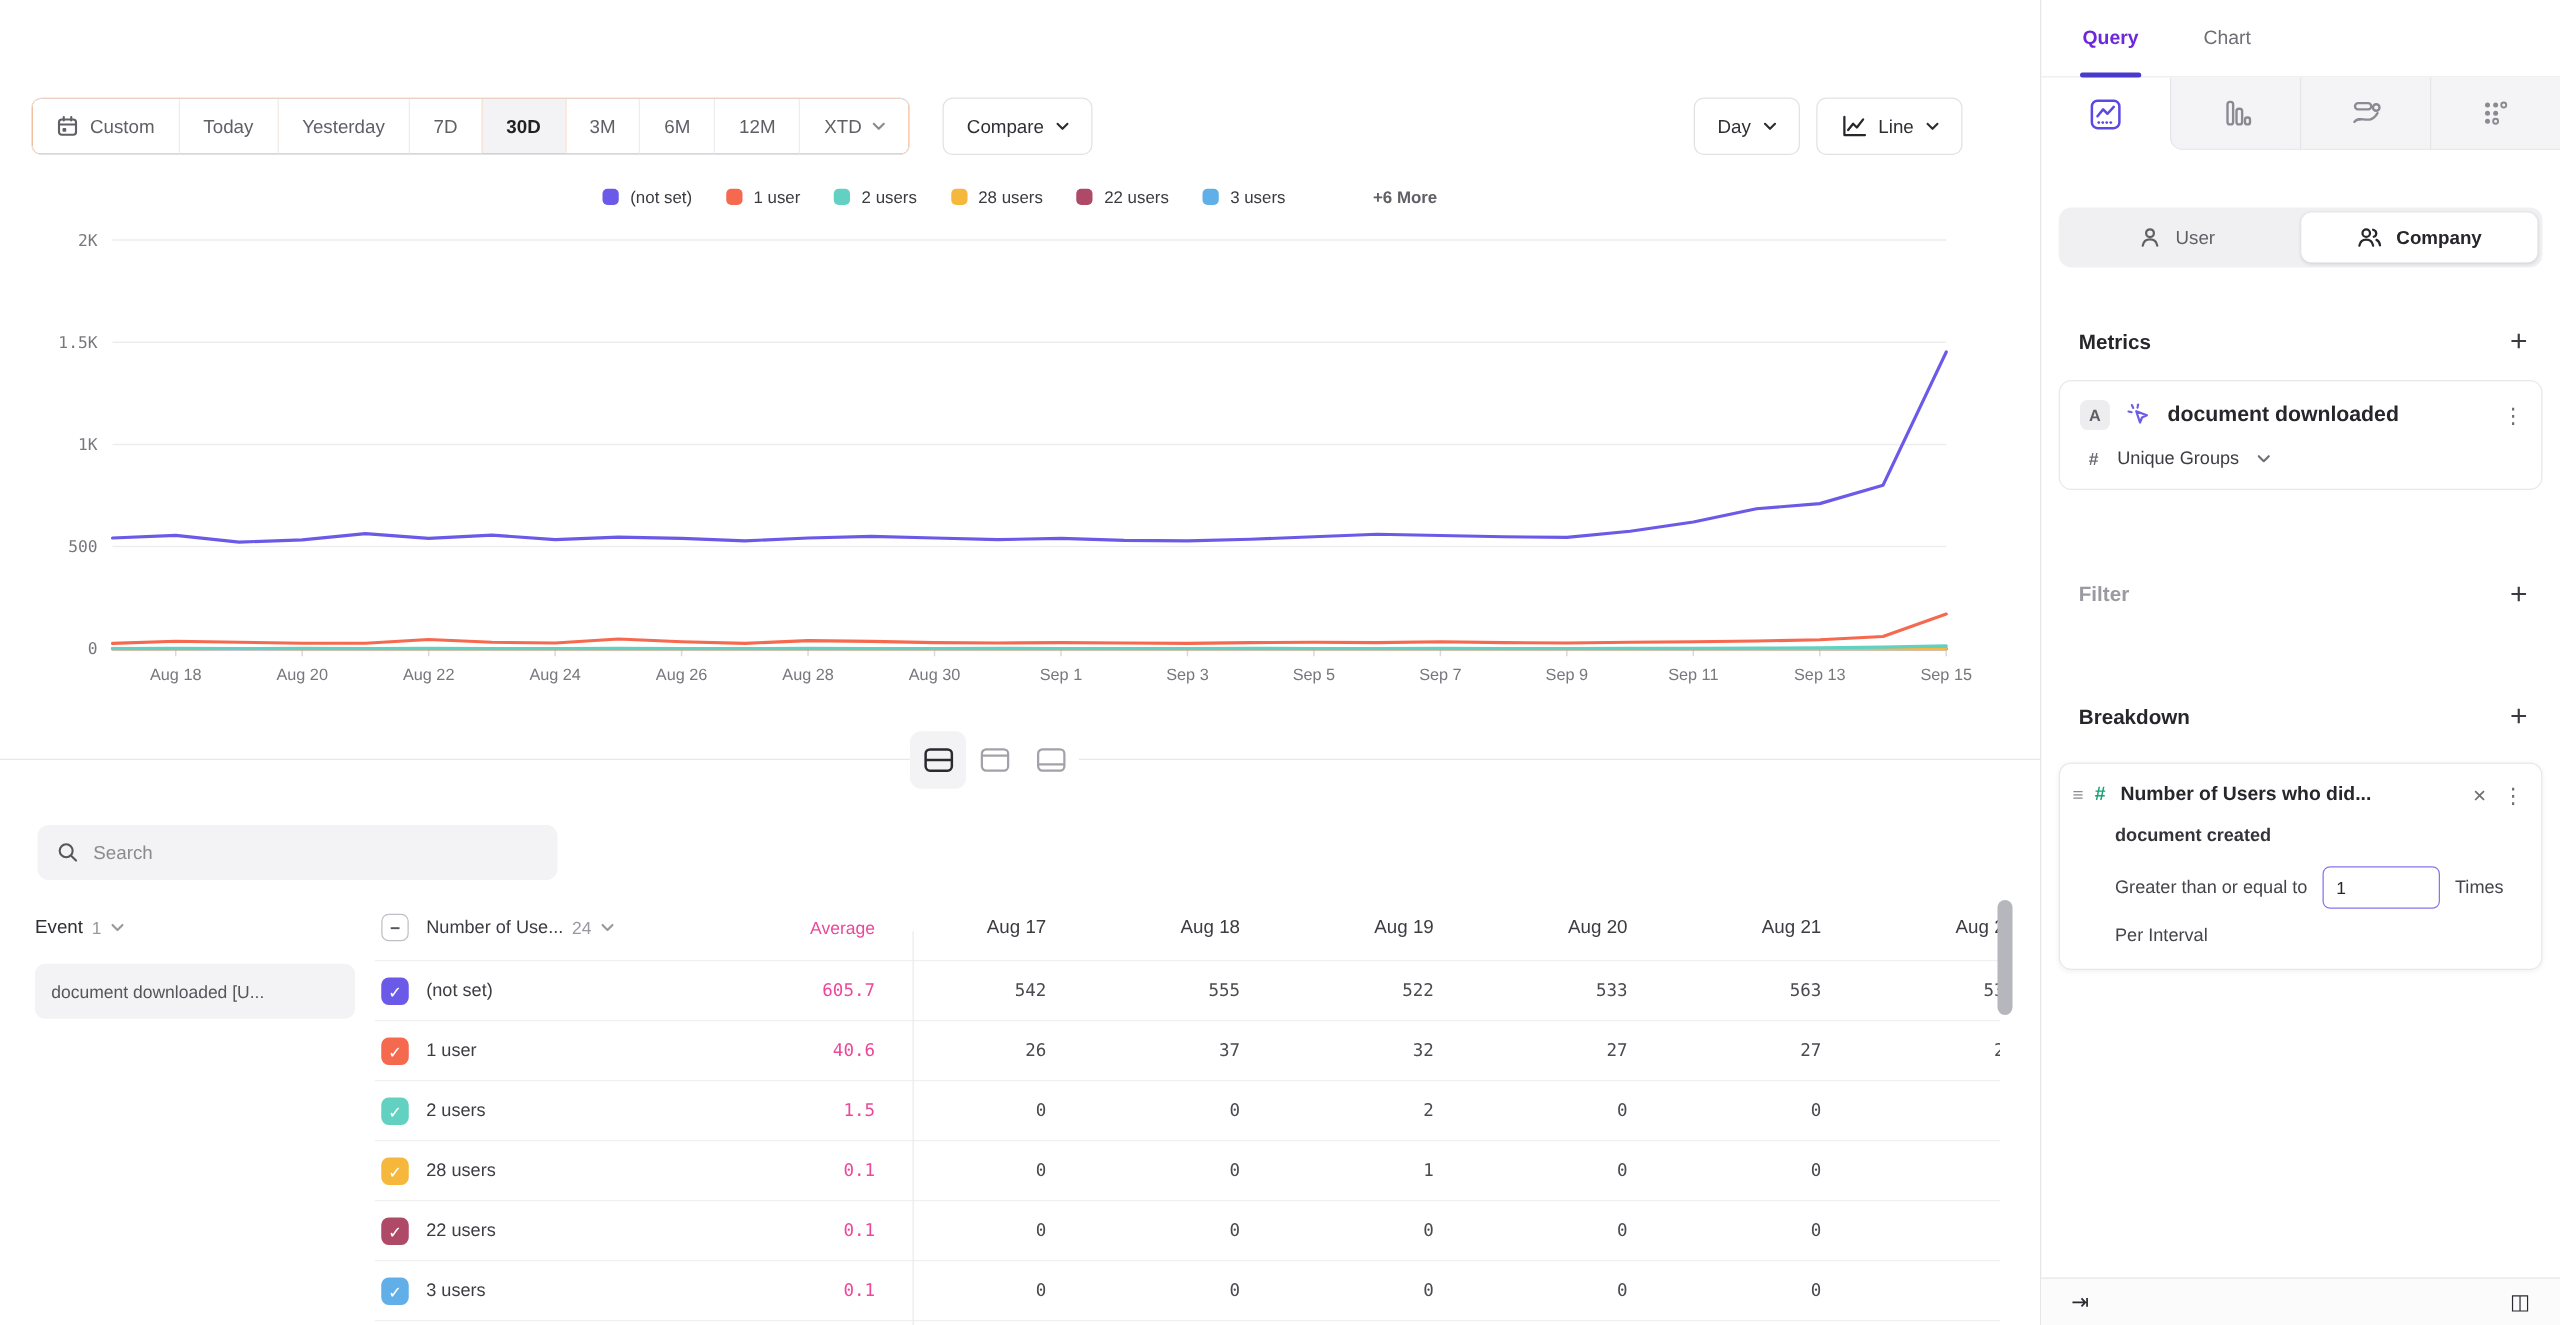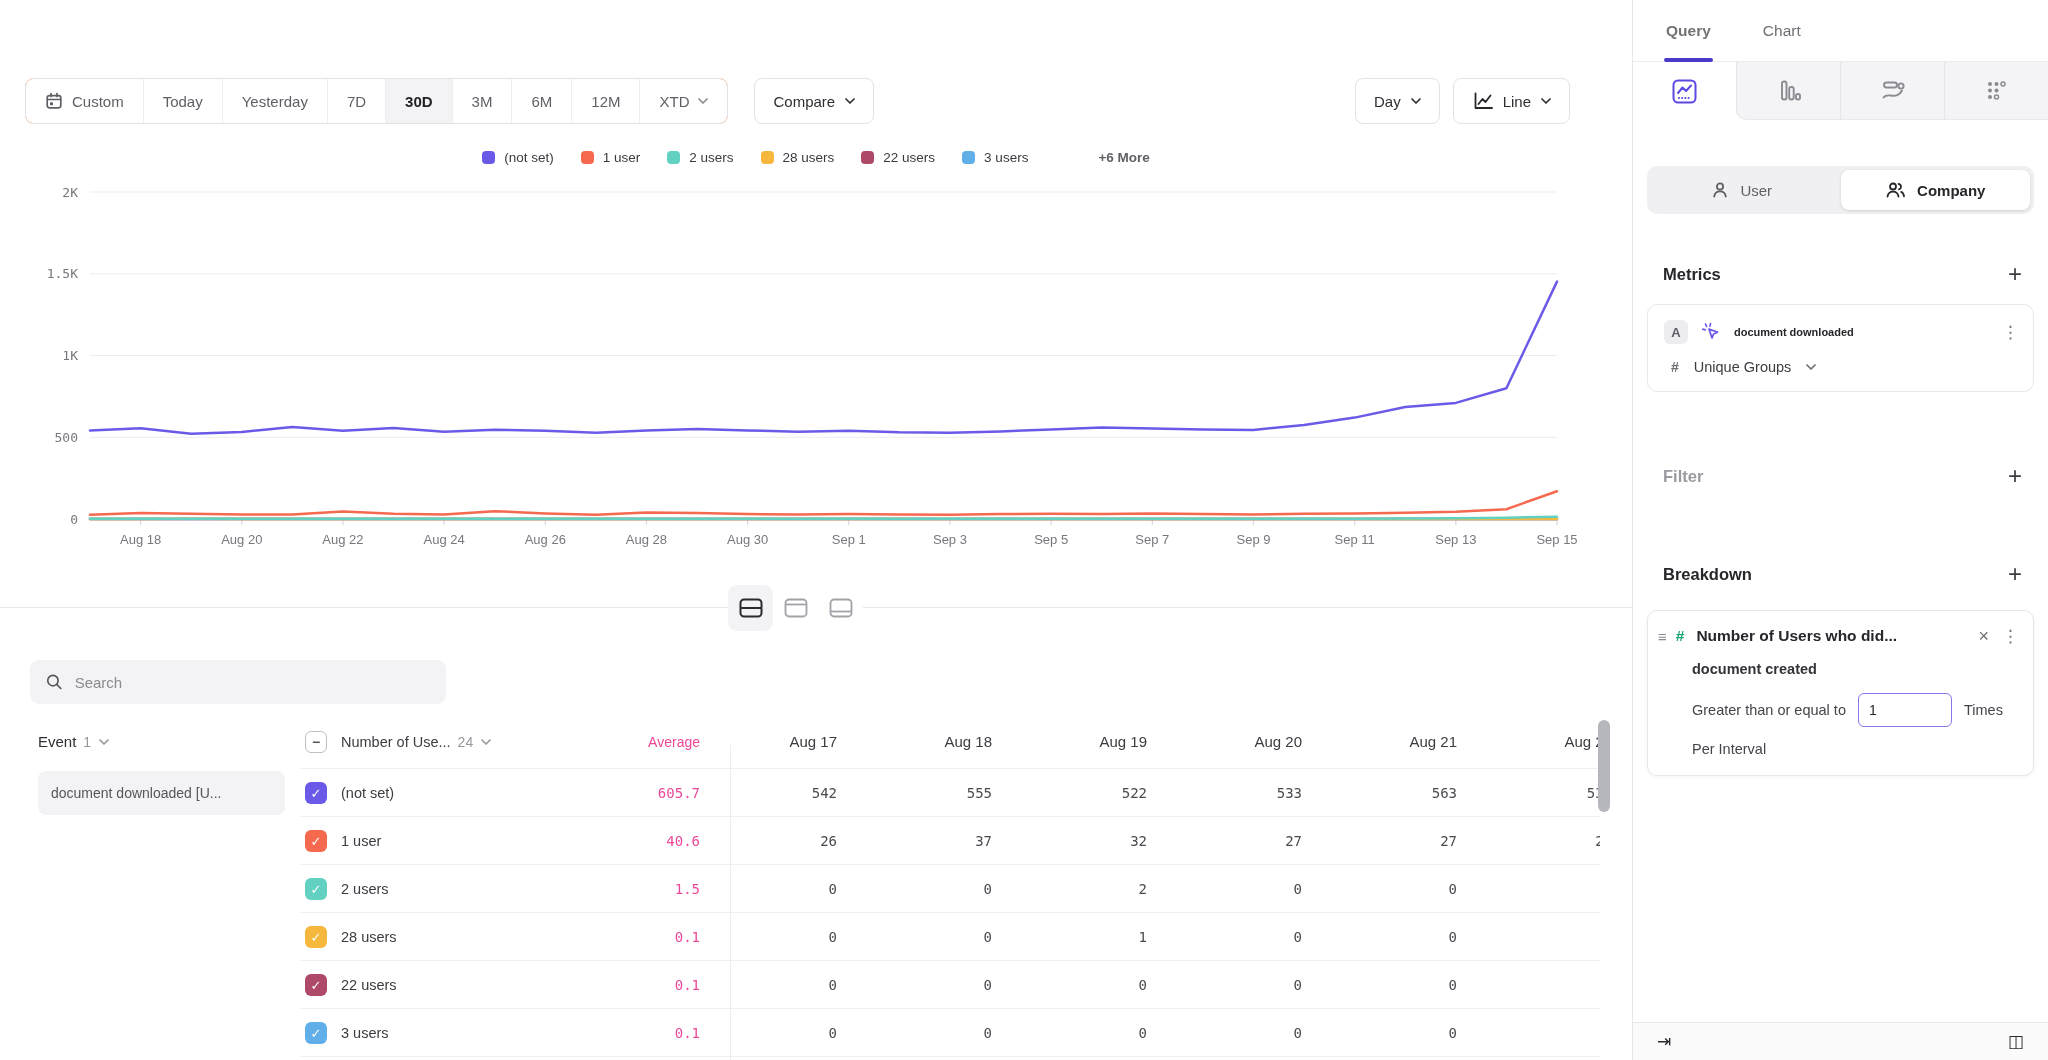--- a/index.html
+++ b/index.html
@@ -51,21 +51,21 @@
     color:#2e2e34; width:100%; font-family:"Liberation Sans", sans-serif; }
   .search-box input::placeholder { color:#8a8a90; }
 
   
   .table-section { position:absolute; left:0; top:714px; width:1632px; bottom:0; }
   .t-clip { position:absolute; left:0; top:0; width:1600px; bottom:0; overflow:hidden; }
   .trow { position:relative; display:flex; width:1660px; height:48px; align-items:center; }
   .trow.thead { height:55px; }
   .trow::after { content:''; position:absolute; left:300px; right:60px; bottom:0; height:1px;
     background:#f0f0f2; }
-  .c-event { width:285px; flex:0 0 285px; padding-left:38px; display:flex; align-items:center; }
+  .c-event { width:285px; flex:0 0 285px; padding-left:28px; display:flex; align-items:center; }
   .c-series { width:445px; flex:0 0 445px; padding-left:20px; display:flex; align-items:center; }
   .c-date { width:155px; flex:0 0 155px; text-align:right; padding-right:48px;
     font-size:14px; color:#4a4a50; }
   .thead .c-date { font-size:15px; color:#3c3c42; font-family:"Liberation Sans", sans-serif; }
   .hdr-label { font-size:15px; color:#2e2e34; font-weight:500; }
   .hdr-count { font-size:14px; color:#98989f; margin-left:7px; }
   .hdr-chev { margin-left:8px; display:inline-flex; }
   .cbx { width:22px; height:22px; border-radius:6px; display:inline-flex; align-items:center;
     justify-content:center; cursor:pointer; flex:0 0 22px; }
   .cbx .tick { color:#fff; font-size:13px; line-height:1; }
@@ -80,21 +80,21 @@
   .t-scrollbar { position:absolute; left:1598px; top:6px; width:12px; height:92px;
     background:#b6b6bd; border-radius:6px; cursor:pointer; }
 
   
   .side { position:absolute; left:1632px; top:0; width:416px; height:1060px; background:#fff;
     border-left:1px solid #e6e6e9; }
   .side-tabs { height:62px; display:flex; align-items:center; padding-left:33px; gap:52px;
     border-bottom:1px solid #ececef; }
   .side-tab { position:relative; height:62px; display:flex; align-items:center;
     font-size:15.5px; cursor:pointer; }
-  .side-tab.active { color:#737373; font-weight:700; }
+  .side-tab.active { color:#6d28d9; font-weight:700; }
   .side-tab.inactive { color:#6e6e75; font-weight:500; }
   .side-tab.active::after { content:''; position:absolute; left:-2px; right:-2px; bottom:0;
     height:3.5px; background:#4a3acb; border-radius:3px; }
   .icon-row { display:flex; height:58px; }
   .icon-cell { flex:1; display:flex; align-items:center; justify-content:center; cursor:pointer; }
   .icon-cell.inactive { background:#f4f4f6; border-bottom:1px solid #e9e9ec;
     border-left:1px solid #e5e5e8; }
   .icon-cell.inactive.first { border-bottom-left-radius:10px; }
   .seg { margin:46px 14px 0; height:48px; background:#f0f0f2; border-radius:10px; display:flex; }
   .seg-half { flex:1; display:flex; align-items:center; justify-content:center; gap:11px;
@@ -105,21 +105,21 @@
     margin:48px 20px 0 30px; }
   .sec-title { font-size:16.5px; font-weight:700; color:#26262b; }
   .sec-title.muted { color:#9a9aa1; font-weight:600; }
   .plus-btn { font-size:24px; font-weight:300; color:#3a3a40; background:none; border:none;
     cursor:pointer; line-height:1; padding:0 6px; }
   .metric-card { margin:18px 14px 0; border:1px solid #e8e8ea; border-radius:10px;
     padding:15px 14px 16px 16px; }
   .mc-row1 { display:flex; align-items:center; gap:12px; }
   .a-badge { width:24px; height:24px; background:#ededf0; border-radius:6px; font-size:13px;
     font-weight:600; color:#5f5f66; display:flex; align-items:center; justify-content:center; }
-  .mc-title { font-size:11px; font-weight:600; color:#26262b; }
+  .mc-title { font-size:17px; font-weight:600; color:#26262b; }
   .kebab { margin-left:auto; color:#6e6e75; font-size:17px; background:none; border:none;
     cursor:pointer; line-height:1; }
   .mc-row2 { margin-top:15px; padding-left:7px; display:flex; align-items:center; gap:15px;
     cursor:pointer; }
   .hash-gray { font-size:14px; color:#6e6e75; font-weight:600; }
   .mc-measure { font-size:14.5px; color:#3c3c42; }
   .bd-card { margin:24px 14px 0; border:1px solid #e7e7ea; border-radius:10px;
     padding:16px 14px 18px 10px; box-shadow:0 1px 4px rgba(20,20,30,.05); }
   .bd-row1 { display:flex; align-items:center; gap:9px; }
   .drag-handle { color:#8a8a92; font-size:15px; cursor:grab; }

